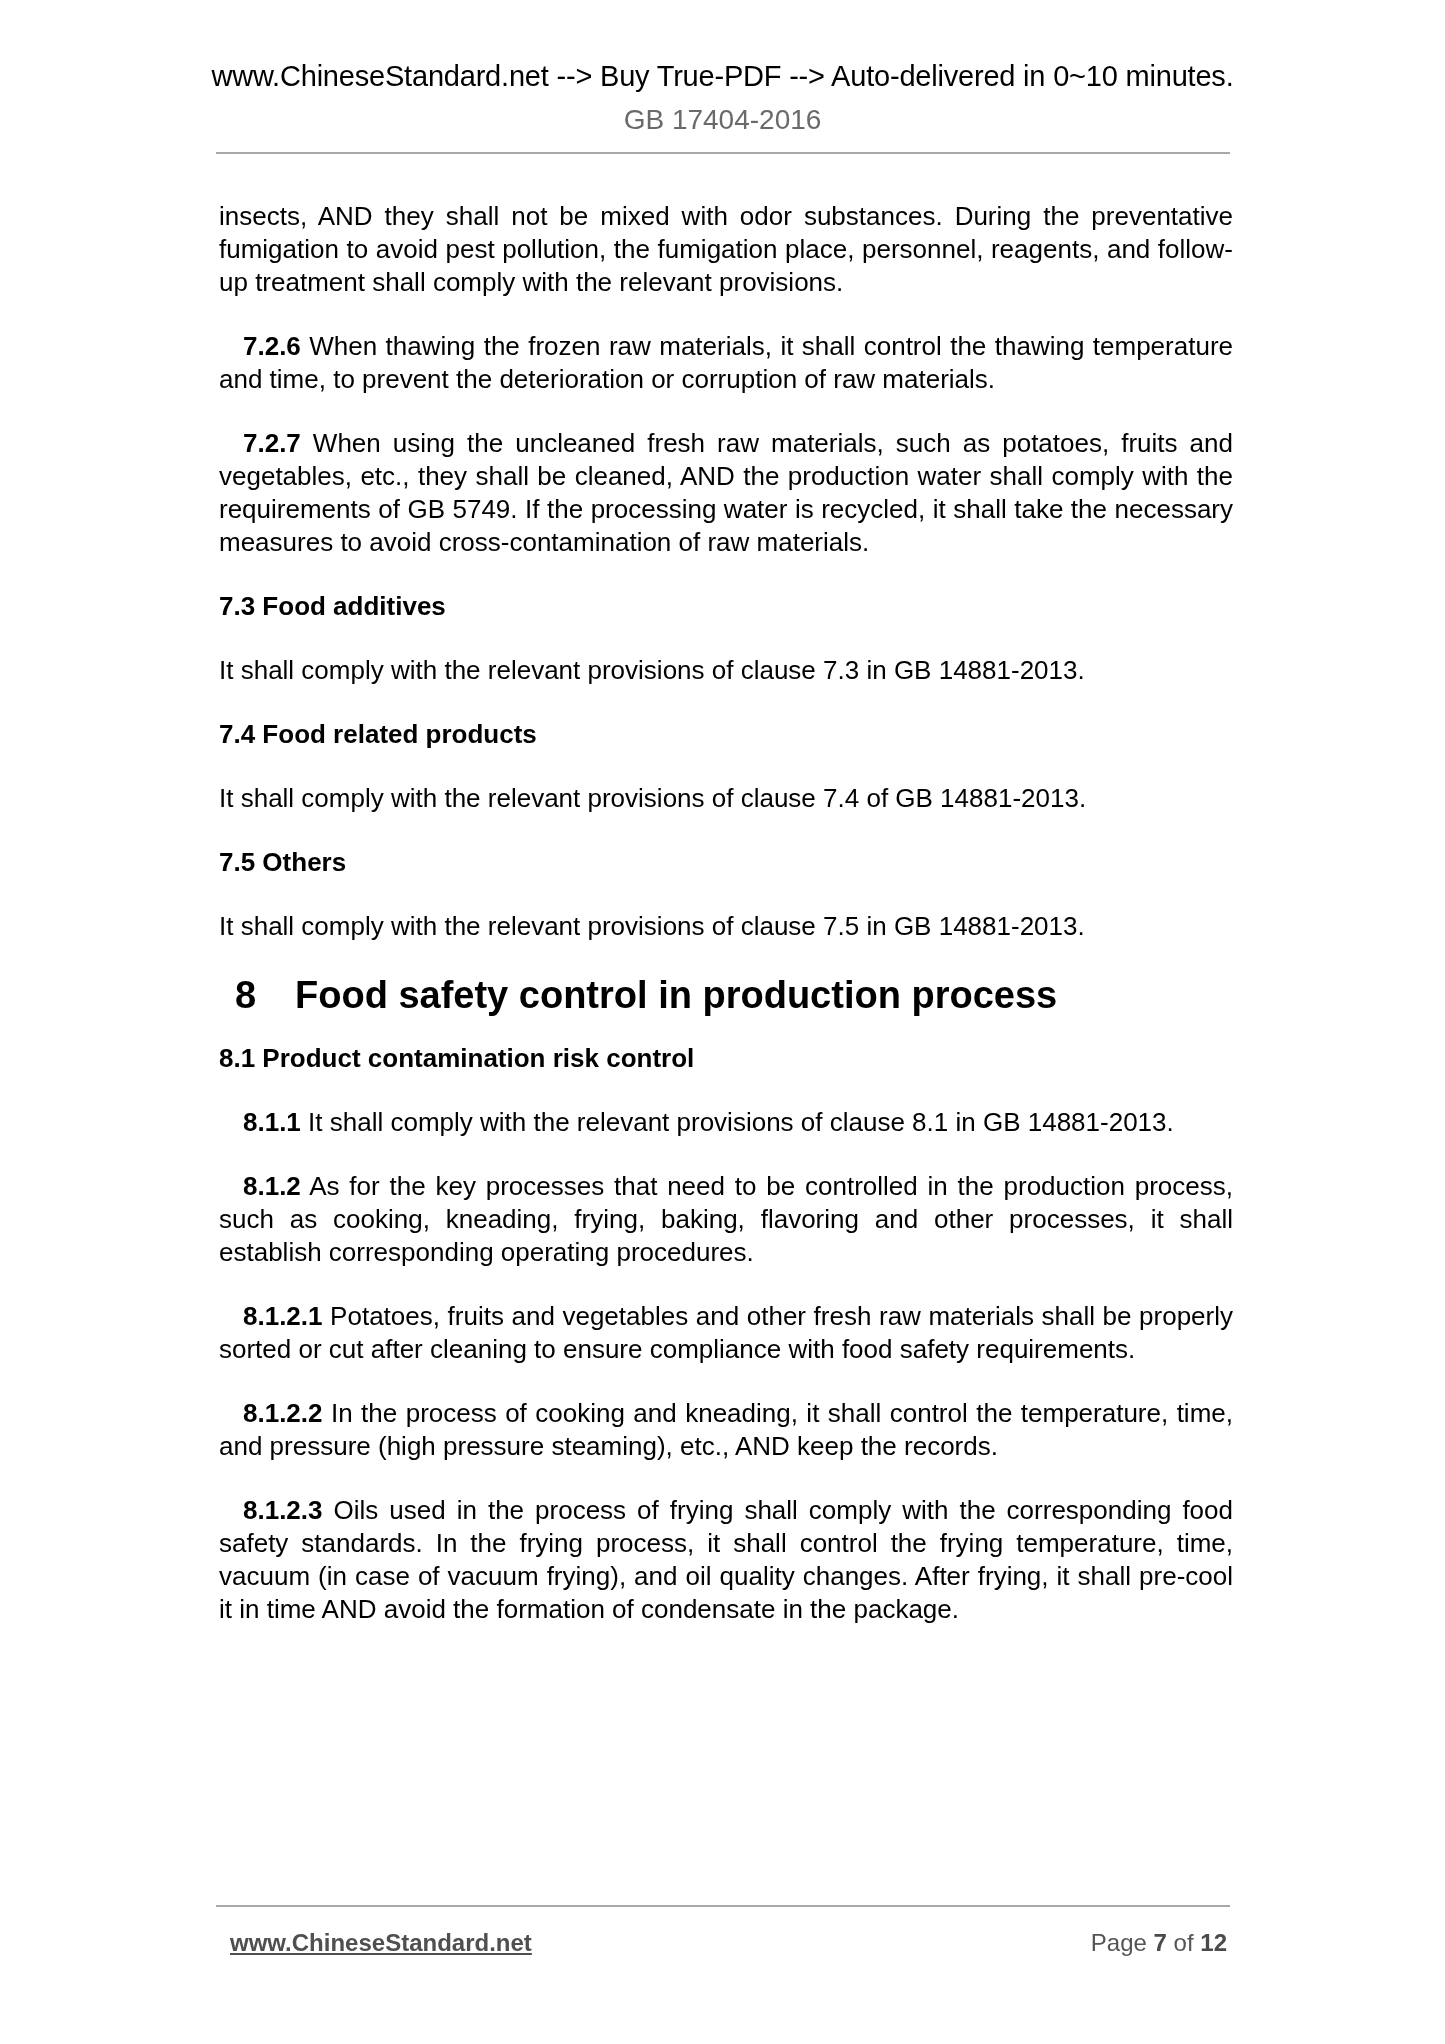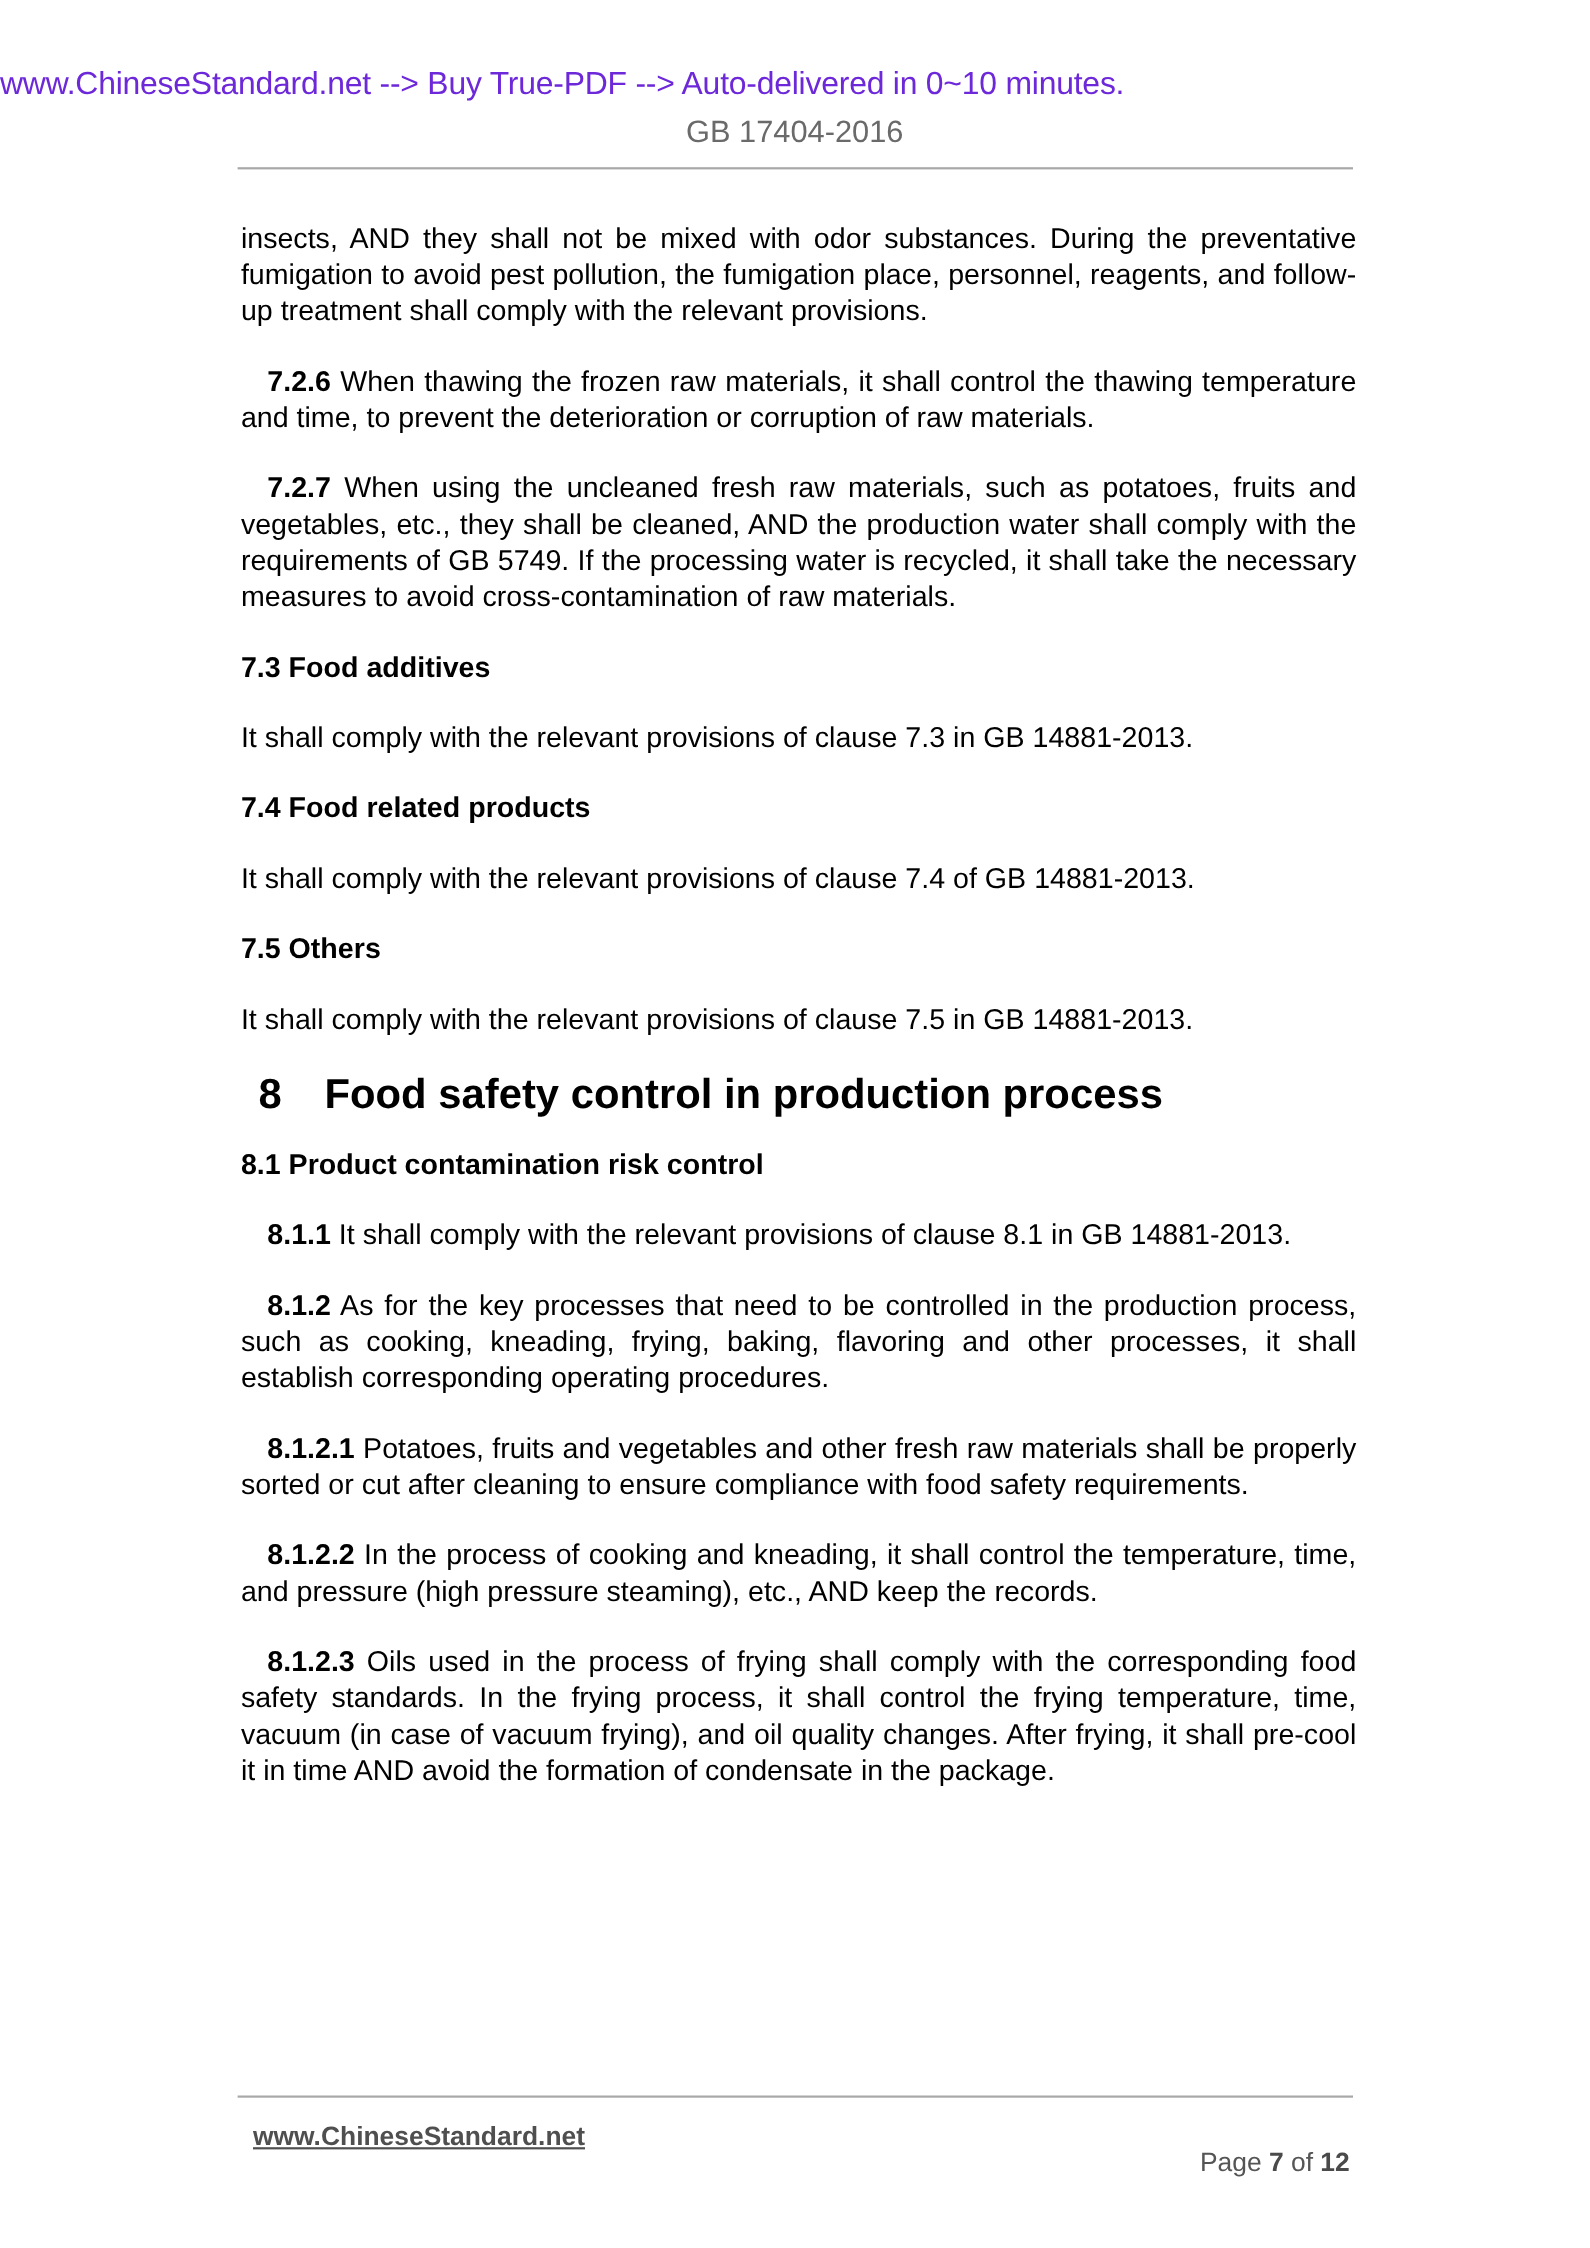--- a/index.html
+++ b/index.html
@@ -1,33 +1,33 @@
 <!DOCTYPE html>
 <html><head>
 <meta charset="utf-8">
 <style>
   html, body { margin: 0; padding: 0; background: #ffffff; }
   body { width: 1445px; height: 2044px; position: relative; overflow: hidden;
          font-family: "Liberation Sans", sans-serif; color: #000; }
-  .hdr-top { position: absolute; left: 0; width: 1445px; top: 60px; text-align: left;
-             font-size: 29px; color: #6d28d9; letter-spacing: -0.2px; }
+  .hdr-top { position: absolute; left: 0; width: 1445px; top: 60px; text-align: center;
+             font-size: 29px; color: #000000; letter-spacing: -0.2px; }
   .hdr-sub { position: absolute; left: 0; width: 1445px; top: 104px; text-align: center;
              font-size: 28px; color: #6a6a6a; }
   .rule { position: absolute; left: 216px; width: 1014px; height: 0; border-top: 2px solid #a8a8a8; }
   .rule.top { top: 152px; }
   .rule.bottom { top: 1905px; }
   .content { position: absolute; left: 219px; top: 200px; width: 1014px; }
   .p { font-size: 26px; line-height: 33px; text-align: justify; margin: 0 0 31px 0; }
   .p b { font-weight: bold; margin-left: 24px; }
   .h2 { font-size: 26px; line-height: 33px; font-weight: bold; margin: 0 0 31px 0; }
   .h1 { font-size: 38px; line-height: 46px; font-weight: bold; margin: -2px 0 24px 16px; }
   .h1 .num { display: inline-block; width: 60px; }
   .footer-link { position: absolute; left: 230px; top: 1929px; font-size: 24px; color: #4f4f4f;
                  text-decoration: underline; font-weight: bold; }
-  .footer-page { position: absolute; right: 218px; top: 1929px; font-size: 24px; color: #555; margin-top: 24px; }
+  .footer-page { position: absolute; right: 218px; top: 1929px; font-size: 24px; color: #555; }
   .footer-page b { color: #4a4a4a; }
 </style>
 </head>
 <body>
 
 <div class="hdr-top">www.ChineseStandard.net --&gt; Buy True-PDF --&gt; Auto-delivered in 0~10 minutes.</div>
 <div class="hdr-sub">GB 17404-2016</div>
 <div class="rule top"></div>
 
 <div class="content">

